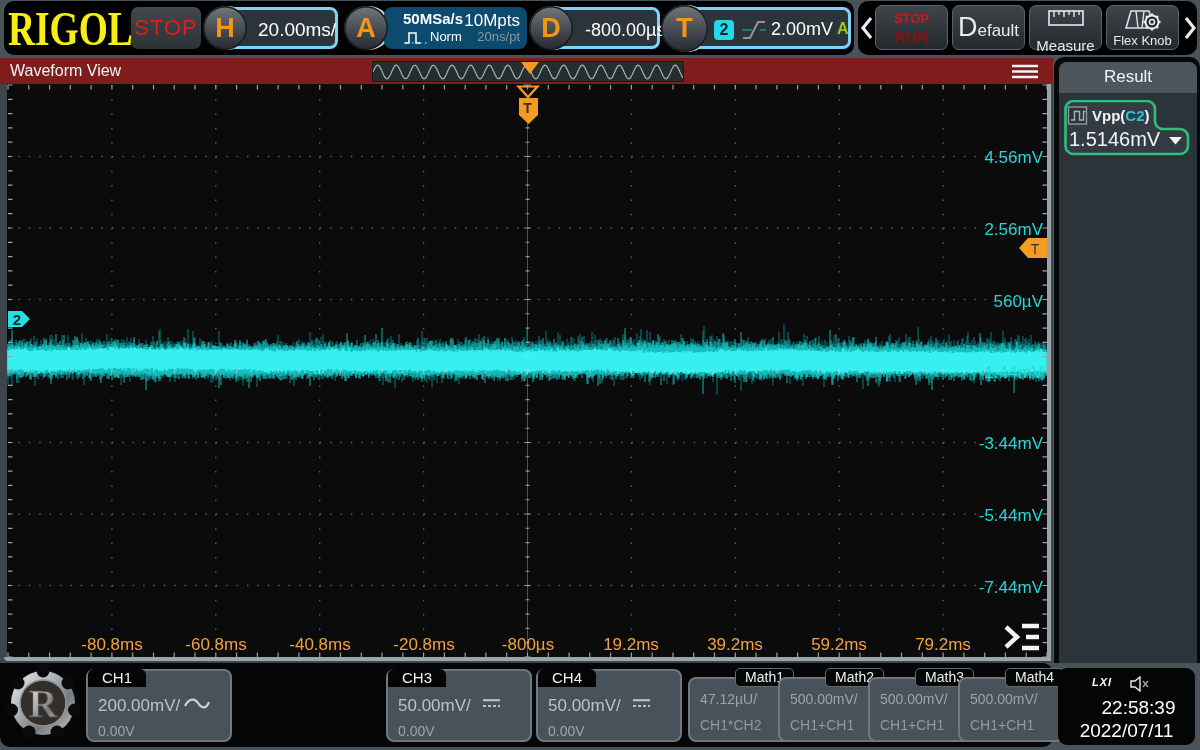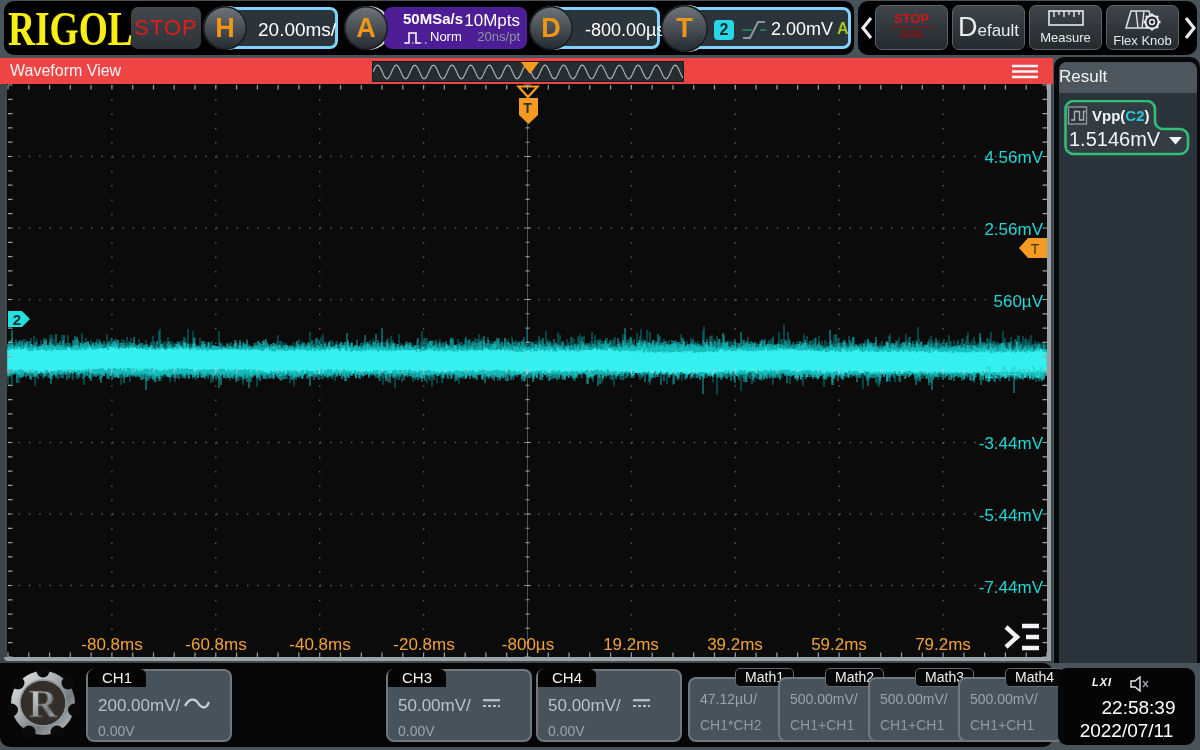--- a/index.html
+++ b/index.html
@@ -4,36 +4,36 @@
 html,body{width:1200px;height:750px;overflow:hidden;background:#49535a;font-family:"Liberation Sans",sans-serif}
 #scr{position:relative;width:1200px;height:750px;background:#49535a}
 
 #topL{position:absolute;left:4px;top:1px;width:850px;height:54px;background:#000;border-radius:10px}
 #topR{position:absolute;left:858px;top:1px;width:339px;height:54px;background:#000;border-radius:10px}
 #rigol{position:absolute;left:8px;top:1px;height:54px;line-height:56px;font-family:"Liberation Serif",serif;font-weight:bold;font-size:48px;color:#f7ef13;transform:scale(.78,1);transform-origin:0 50%;letter-spacing:0px}
 #stopbtn{position:absolute;left:131px;top:7px;width:70px;height:42px;border-radius:7px;background:linear-gradient(#42484d,#2c3236);color:#e31b1b;font-size:22px;text-align:center;line-height:41px;letter-spacing:1px}
 .knobc{position:absolute;top:6px;width:44px;height:44px;border-radius:50%;background:linear-gradient(#6f767c 0%,#454b51 55%,#24292d 100%);box-shadow:inset 0 0 0 1.5px #171b1e;color:#f09816;font-size:27px;font-weight:bold;text-align:center;line-height:44px;z-index:3}
 .kw{position:absolute;top:6px;width:44px;height:44px;border-radius:50%;background:#cdd2d5;z-index:2}
 .valbox{position:absolute;top:7px;height:42px;background:#2b343a;border:3px solid #7dd3fc;border-radius:8px;color:#fff;z-index:2}
-#abox{position:absolute;left:384px;top:7px;width:143px;height:42px;background:#4c1d95;border-radius:8px;color:#fff;z-index:2}
+#abox{position:absolute;left:384px;top:7px;width:143px;height:42px;background:#0c4a6e;border-radius:8px;color:#fff;z-index:2}
 .tbtn{position:absolute;top:5px;width:73px;height:45px;border-radius:7px;background:linear-gradient(#3e454b,#24292d);border:1px solid #59626a;color:#e8eaec;text-align:center}
 .arr{position:absolute;top:16px;width:14px;height:24px}
 
 #wpanel{position:absolute;left:0px;top:58px;width:1053px;height:605px;background:#3e464c}
 #plotbg{position:absolute;left:7px;top:84px;width:1040px;height:574px;background:#0b0b0b}
-#whead{position:absolute;left:0;top:58px;width:1053px;height:26px;background:#ef4444;color:#f2f4f5;font-size:16px;z-index:2}
+#whead{position:absolute;left:0;top:58px;width:1053px;height:26px;background:#7f1d1d;color:#f2f4f5;font-size:16px;z-index:2}
 #pborder{position:absolute;left:1047px;top:84px;width:4px;height:577px;background:#99a3a8;z-index:2}
 #pborder2{position:absolute;left:4px;top:657px;width:1047px;height:4px;background:#99a3a8;z-index:2;border-radius:0 0 4px 4px}
 #psvg{position:absolute;left:0;top:58px;z-index:1}
 .vlab{position:absolute;right:157px;width:110px;text-align:right;color:#25d6d4;font-size:17px;z-index:2}
 .tlab{position:absolute;top:635px;width:104px;text-align:center;color:#f1a23b;font-size:17px;z-index:2}
 
 #rpanelB{position:absolute;left:1054px;top:57px;width:146px;height:606px;background:#07090b;border-radius:10px 10px 0 0}
 #rpanel{position:absolute;left:1059px;top:62px;width:138px;height:601px;background:#2b343b;border-radius:8px 8px 0 0}
-#rhead{position:absolute;left:0;top:0px;width:138px;height:31px;background:#4c565c;border-radius:8px 8px 0 0;color:#f2f4f5;font-size:17px;text-align:left;line-height:30px}
+#rhead{position:absolute;left:0;top:0px;width:138px;height:31px;background:#4c565c;border-radius:8px 8px 0 0;color:#f2f4f5;font-size:17px;text-align:center;line-height:30px}
 
 #bbar{position:absolute;left:0;top:663px;width:1053px;height:84px;background:#060606;border-radius:0 10px 10px 10px}
 .chblk{position:absolute;top:6px;width:146px;height:73px;border-radius:8px;border:2px solid #6d787f;background:#47525a}
 .chtab{position:absolute;left:0px;top:-2px;height:18px;padding:0 14px;background:#050505;border-radius:6px 6px 0 0;color:#f0f2f3;font-size:15px;line-height:18px}
 .mthblk{position:absolute;top:14px;width:106px;height:65px;border-radius:8px;border:2px solid #6d787f;background:#47525a}
 .mthtab{position:absolute;right:-2px;top:-11px;height:19px;padding:0 9px;background:#050606;border:1.5px solid #5f6a71;border-radius:5px;color:#f0f2f3;font-size:14px;line-height:16px}
 .l1{position:absolute;left:10px;top:25px;font-size:17px;color:#b8c2c7}
 .l2{position:absolute;left:10px;top:52px;font-size:14px;color:#9ba5ab}
 #lxibox{position:absolute;left:1058px;top:668px;width:137px;height:77px;background:#050505;border-radius:9px;color:#fff;text-align:center}
 </style></head><body>
@@ -79,29 +79,29 @@
 
 <svg class="arr" style="left:860px" viewBox="0 0 14 24">
       <path d="M11 2L3 12l8 10" stroke="#e8eaec" stroke-width="3.2" fill="none"></path>
     </svg>
 <svg class="arr" style="left:1183px" viewBox="0 0 14 24">
       <path d="M3 2l8 10l-8 10" stroke="#e8eaec" stroke-width="3.2" fill="none"></path>
     </svg>
 <div class="tbtn" style="left:875px">
   <div style="color:#cf1818;font-size:13px;font-weight:bold;margin-top:5px">STOP</div>
   <div style="width:44px;height:0;border-top:1.5px solid #8d1010;margin:1px auto"></div>
-  <div style="color:#871010;font-size:10px;font-weight:bold">RUN</div>
+  <div style="color:#871010;font-size:16px;font-weight:bold">RUN</div>
 </div>
 <div class="tbtn" style="left:952px;font-size:17px;line-height:43px"><span style="font-size:27px">D</span>efault</div>
 <div class="tbtn" style="left:1029px">
   <svg width="36" height="16" viewBox="0 0 36 16" style="margin-top:4px">
         <rect x="1" y="1" width="34" height="14" fill="none" stroke="#e8eaec" stroke-width="1.6"></rect>
         <path d="M6 1v6M11 1v4M16 1v6M21 1v4M26 1v6M31 1v4" stroke="#e8eaec" stroke-width="1.4"></path>
       </svg>
-  <div style="font-size:13px;margin-top:0px">Measure</div>
+  <div style="font-size:15px;margin-top:7px">Measure</div>
 </div>
 <div class="tbtn" style="left:1106px">
   <svg width="40" height="22" viewBox="0 0 40 22" style="margin-top:3px">
     <path d="M8 2h18l5 17H3z" fill="#3a4146" stroke="#dfe2e4" stroke-width="1.6"></path>
     <path d="M13 2l2 17M21 2l-2 17" stroke="#dfe2e4" stroke-width="1.4" fill="none"></path>
     <g transform="translate(29,13)">
           <circle r="6.5" fill="#23282c" stroke="#e8eaec" stroke-width="2"></circle>
           <circle r="2.5" fill="none" stroke="#e8eaec" stroke-width="1.5"></circle>
     <path d="M0 -6.5v-2M0 6.5v2M6.5 0h2M-6.5 0h-2M4.6 -4.6l1.4 -1.4M-4.6 4.6l-1.4 1.4M4.6 4.6l1.4 1.4M-4.6 -4.6l-1.4 -1.4" stroke="#e8eaec" stroke-width="2.4"></path>
         </g>

